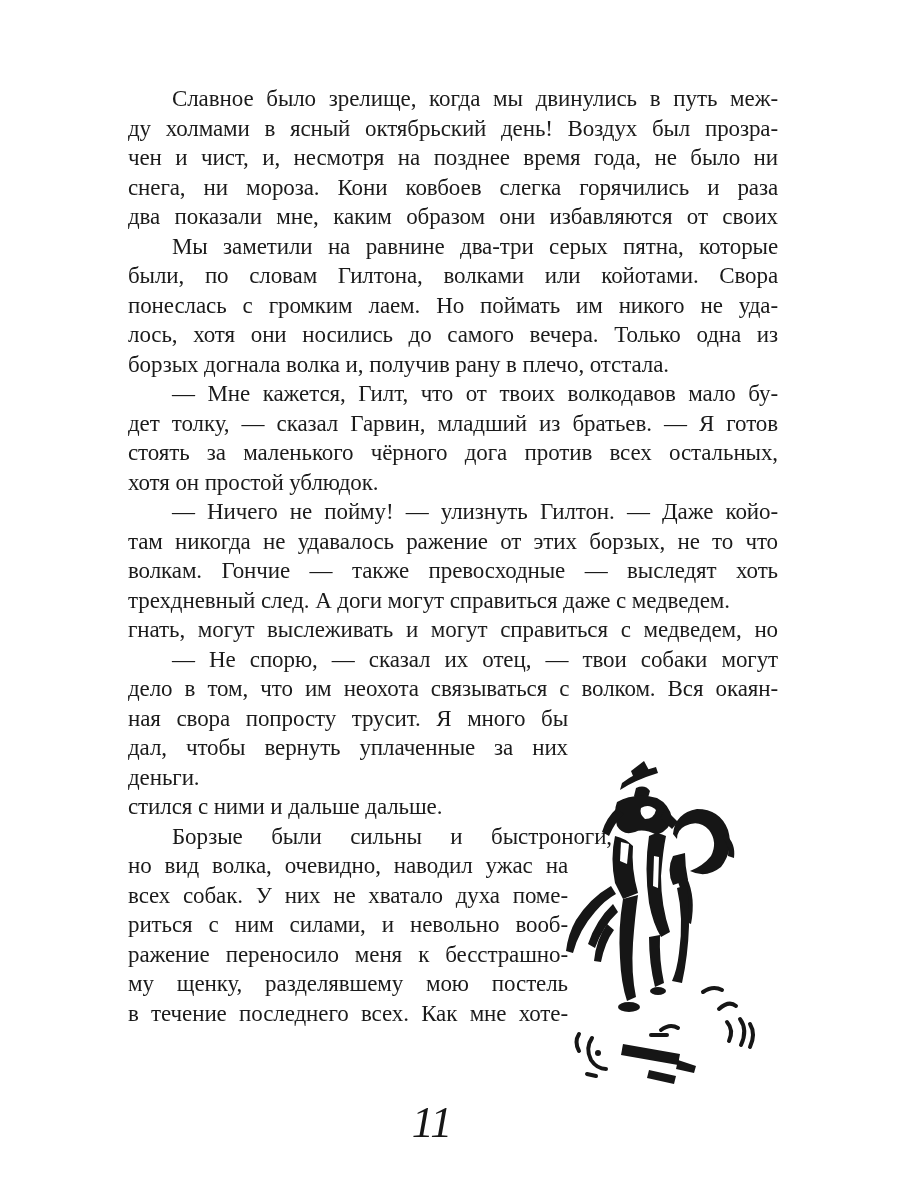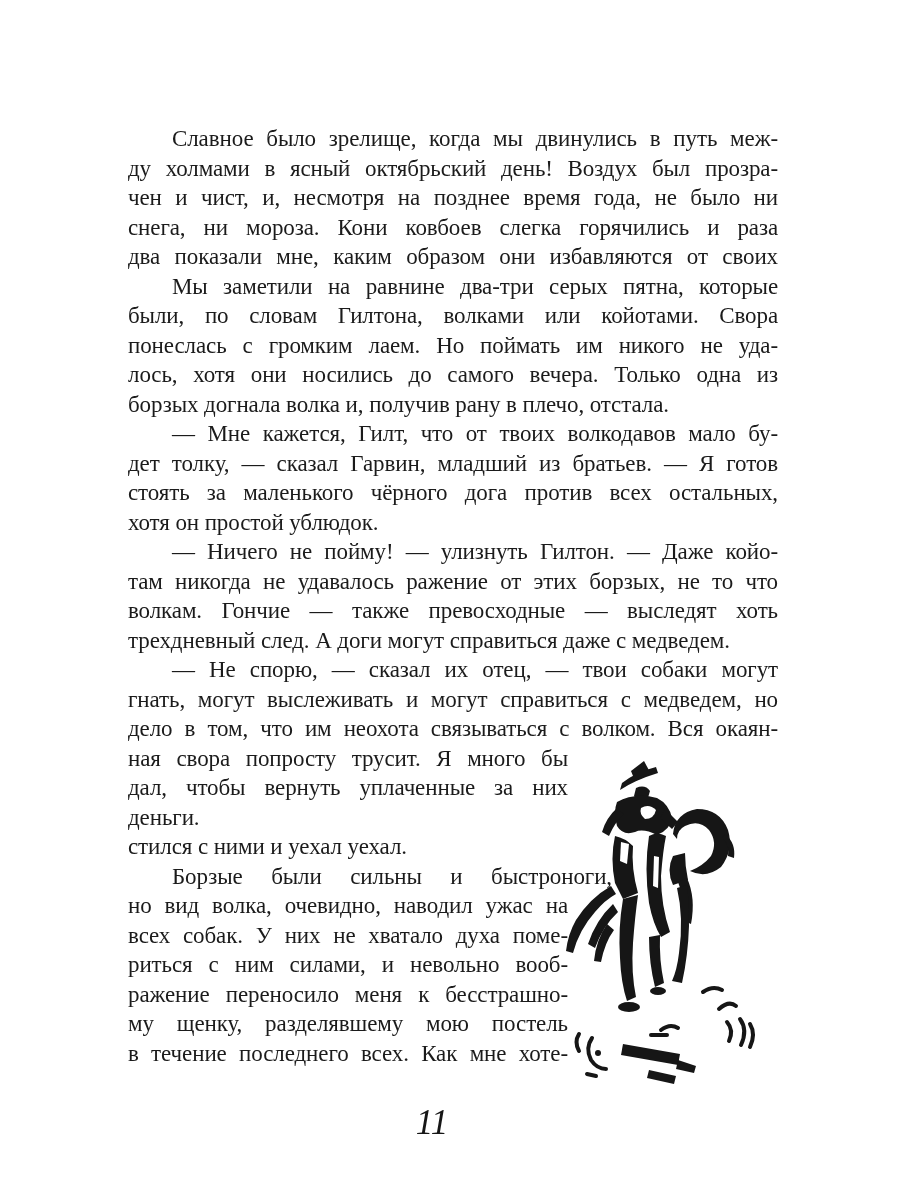--- a/index.html
+++ b/index.html
@@ -13,21 +13,20 @@
     height: 1200px;
     background: #ffffff;
     overflow: hidden;
     font-family: "Liberation Serif", "DejaVu Serif", serif;
   }
   .page-text {
     position: absolute;
     left: 128px;
     top: 84px;
     width: 650px;
-    margin-top: 40px;
   }
   .line {
     height: 29.5px;
     line-height: 29.5px;
     font-size: 23px;
     color: #1b1b1b;
     text-align: justify;
     text-align-last: justify;
     overflow: hidden;
     white-space: nowrap;
@@ -43,21 +42,21 @@
     width: 300px;
     height: 360px;
   }
   .page-number {
     position: absolute;
     left: 0;
     top: 1100px;
     width: 864px;
     text-align: center;
     font-style: italic;
-    font-size: 35px;
+    font-size: 44px;
     line-height: 46px;
     color: #161616;
   }
 </style>
 </head>
 <body>
 
 <div class="page">
 
   <div class="page-text">
@@ -72,27 +71,27 @@
       <div class="line">лось, хотя они носились до самого вечера. Только одна из</div>
       <div class="line final">борзых догнала волка и, получив рану в плечо, отстала.</div>
       <div class="line indent">— Мне кажется, Гилт, что от твоих волкодавов мало бу-</div>
       <div class="line">дет толку, — сказал Гарвин, младший из братьев. — Я готов</div>
       <div class="line">стоять за маленького чёрного дога против всех остальных,</div>
       <div class="line final">хотя он простой ублюдок.</div>
       <div class="line indent">— Ничего не пойму! — улизнуть Гилтон. — Даже койо-</div>
       <div class="line">там никогда не удавалось ражение от этих борзых, не то что</div>
       <div class="line">волкам. Гончие — также превосходные — выследят хоть</div>
       <div class="line final">трехдневный след. А доги могут справиться даже с медведем.</div>
+      <div class="line">гнать, могут выслеживать и могут справиться с медведем, но</div>
       <div class="line indent">— Не спорю, — сказал их отец, — твои собаки могут</div>
-      <div class="line">гнать, могут выслеживать и могут справиться с медведем, но</div>
       <div class="line">дело в том, что им неохота связываться с волком. Вся окаян-</div>
       <div class="line narrow">ная свора попросту трусит. Я много бы</div>
       <div class="line narrow">дал, чтобы вернуть уплаченные за них</div>
       <div class="line narrow final">деньги.</div>
-      <div class="line narrow final">стился с ними и уехал уехал.</div>
+      <div class="line narrow final">стился с ними и дальше дальше.</div>
       <div class="line indent narrow">Борзые были сильны и быстроноги,</div>
       <div class="line narrow">но вид волка, очевидно, наводил ужас на</div>
       <div class="line narrow">всех собак. У них не хватало духа поме-</div>
       <div class="line narrow">риться с ним силами, и невольно вооб-</div>
       <div class="line narrow">ражение переносило меня к бесстрашно-</div>
       <div class="line narrow">му щенку, разделявшему мою постель</div>
       <div class="line narrow">в течение последнего всех. Как мне хоте-</div>
     </div>
 
   <svg class="illustration" viewBox="0 0 300 360" xmlns="http://www.w3.org/2000/svg">

